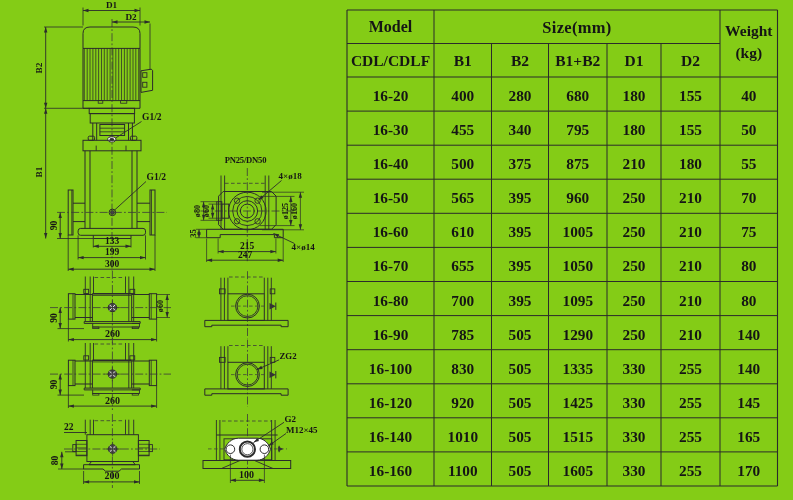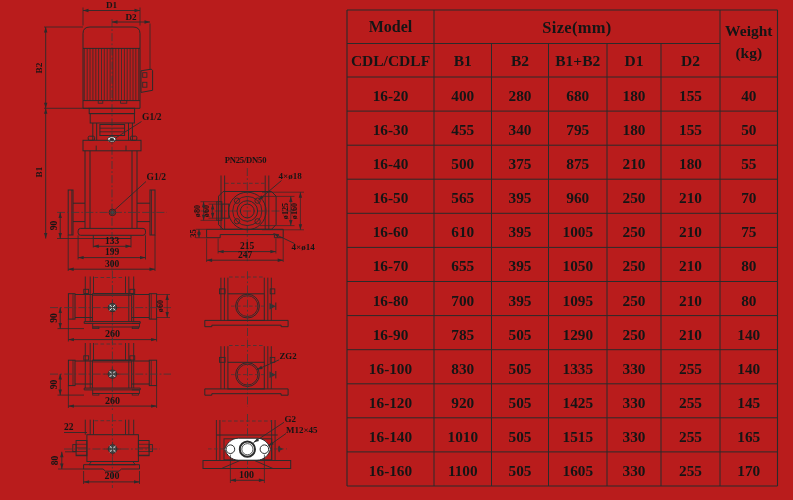--- a/index.html
+++ b/index.html
@@ -1,16 +1,16 @@
 <!DOCTYPE html>
 <html><head>
 <meta charset="utf-8">
 <style>
 html,body{margin:0;padding:0;background:#ffffff;}
-#wrap{position:relative;width:793px;height:500px;background:#b91c1c;overflow:hidden;}
+#wrap{position:relative;width:793px;height:500px;background:#84cc16;overflow:hidden;}
 </style>
 </head>
 <body>
 <div id="wrap">
 <svg width="793" height="500" viewBox="0 0 793 500">
 <line x1="112.0" y1="19.0" x2="112.0" y2="271.0" stroke="#3a3a3a" stroke-width="0.8" stroke-dasharray="8 2.2 1.8 2.2"></line>
 <line x1="83.0" y1="25.5" x2="83.0" y2="7.5" stroke="#2b2b2b" stroke-width="0.8"></line>
 <line x1="140.0" y1="25.5" x2="140.0" y2="7.5" stroke="#2b2b2b" stroke-width="0.8"></line>
 <line x1="83.0" y1="10.5" x2="140.0" y2="10.5" stroke="#2b2b2b" stroke-width="0.9"></line>
 <polygon points="83.0,10.5 88.5,8.8 88.5,12.2" fill="#2b2b2b"></polygon>

